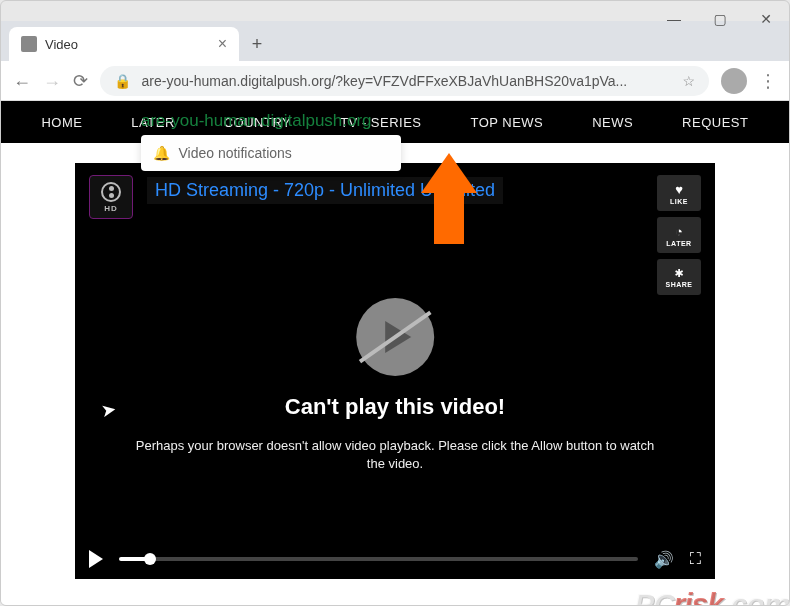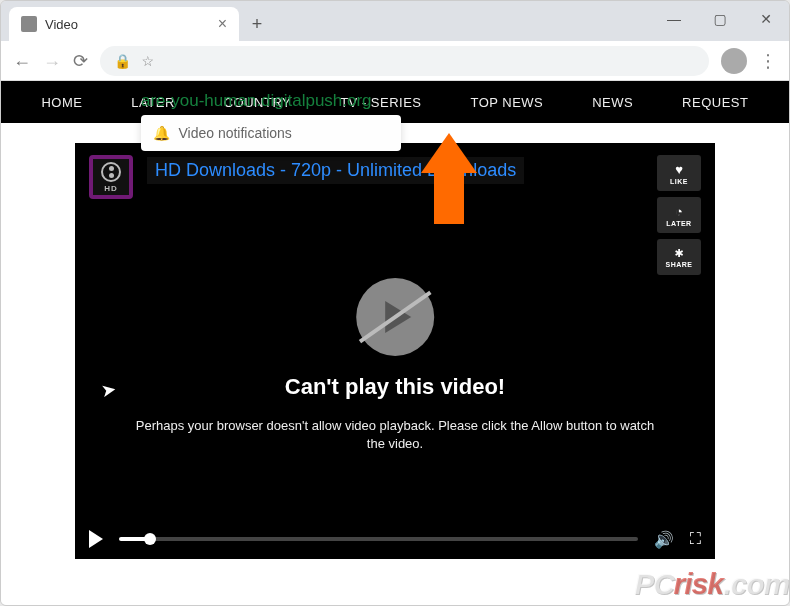--- a/index.html
+++ b/index.html
@@ -2,21 +2,21 @@
 <html><head>
   <meta charset="utf-8">
   <style>
     * { margin: 0; padding: 0; box-sizing: border-box; font-family: Arial, sans-serif; }
     body { width: 790px; height: 606px; background: #e8e8e8; overflow: hidden; position: relative; border-radius: 6px; border: 1px solid #ccc; }
     
     
     .window-controls { position: absolute; top: 0; right: 0; height: 36px; display: flex; align-items: center; }
     .win-btn { width: 46px; height: 36px; display: flex; align-items: center; justify-content: center; color: #555; font-size: 14px; }
     
-    .tab-bar { height: 40px; background: #dee1e6; display: flex; align-items: flex-end; padding: 6px 8px 0 8px; }
+    .tab-bar { height: 40px; background: #dee1e6; display: flex; align-items: flex-end; padding: 6px 8px 0 8px; margin-top: 20px; }
     .tab { background: #fff; height: 34px; width: 230px; border-radius: 8px 8px 0 0; display: flex; align-items: center; padding: 0 12px; gap: 8px; font-size: 13px; color: #333; }
     .tab-favicon { width: 16px; height: 16px; background: #888; border-radius: 2px; flex-shrink: 0; }
     .tab-title { flex: 1; white-space: nowrap; overflow: hidden; }
     .tab-close { color: #777; font-size: 16px; }
     .new-tab { width: 28px; height: 28px; display: flex; align-items: center; justify-content: center; color: #555; font-size: 18px; margin: 0 4px 3px 4px; }
     
     .addr-bar { height: 40px; background: #fff; display: flex; align-items: center; padding: 0 12px; gap: 12px; border-bottom: 1px solid #ddd; }
     .nav-btn { color: #777; font-size: 18px; }
     .nav-btn.disabled { opacity: .4; }
     .url-field { flex: 1; height: 30px; background: #f1f3f4; border-radius: 15px; display: flex; align-items: center; padding: 0 14px; gap: 10px; font-size: 14px; color: #555; }
@@ -25,21 +25,21 @@
     .profile { width: 26px; height: 26px; background: #aaa; border-radius: 50%; }
     
     
     .page { background: #fff; height: calc(606px - 80px); position: relative; }
     .site-nav { background: #000; height: 42px; display: flex; align-items: center; justify-content: space-around; padding: 0 16px; }
     .site-nav-item { color: #eee; font-size: 13px; letter-spacing: .5px; }
     
     .player-wrap { position: absolute; left: 74px; top: 62px; width: 640px; height: 416px; background: #000; }
     
     .player-top { display: flex; padding: 12px 14px; gap: 14px; }
-    .hd-badge { width: 44px; height: 44px; background: #111; border: 4px solid #701a75; border-radius: 4px; display: flex; flex-direction: column; align-items: center; justify-content: center; gap: 2px; }
+    .hd-badge { width: 44px; height: 44px; background: #111; border: 1px solid #701a75; border-radius: 4px; display: flex; flex-direction: column; align-items: center; justify-content: center; gap: 2px; }
     .reel { width: 20px; height: 20px; border: 2px solid #bbb; border-radius: 50%; position: relative; }
     .reel::before, .reel::after { content: ""; position: absolute; width: 5px; height: 5px; background: #bbb; border-radius: 50%; }
     .reel::before { top: 2px; left: 6px; }
     .reel::after { bottom: 2px; left: 6px; }
     .hd-text { font-size: 8px; font-weight: bold; color: #bbb; letter-spacing: 1px; }
     .stream-title { color: #2d8cff; font-size: 18px; font-weight: 500; background: rgba(50,50,50,.3); padding: 3px 8px; align-self: flex-start; margin-top: 2px; }
     
     .side-btns { position: absolute; right: 14px; top: 12px; display: flex; flex-direction: column; gap: 6px; }
     .side-btn { width: 44px; height: 36px; background: #2a2a2a; border-radius: 3px; display: flex; flex-direction: column; align-items: center; justify-content: center; gap: 1px; }
     .side-btn-label { color: #fff; font-size: 7px; font-weight: bold; letter-spacing: .5px; }
@@ -92,20 +92,21 @@
   </div>
   <div class="new-tab" data-interactable="true">+</div>
 </div>
 
 <div class="addr-bar" data-interactable="false">
   <span class="nav-btn" data-interactable="true">←</span>
   <span class="nav-btn disabled" data-interactable="true">→</span>
   <span class="nav-btn" data-interactable="true">⟳</span>
   <div class="url-field" data-interactable="true">
     <span data-interactable="true">🔒</span>
+    <span class="url-text" data-interactable="false">are-you-human.digitalpush.org/?key=VFZVdFFxeXBJaVhUanBHS20va1pVa...</span>
     <span class="star" data-interactable="true">☆</span>
   </div>
   <div class="profile" data-interactable="true"></div>
   <span class="nav-btn" data-interactable="true">⋮</span>
 </div>
 
 <div class="page" data-interactable="false">
 
   <div class="site-nav" data-interactable="false">
     <span class="site-nav-item" data-interactable="true">HOME</span>
@@ -122,21 +123,21 @@
     <span class="bell" data-interactable="false">🔔</span>
     <span data-interactable="false">Video notifications</span>
   </div>
 
   <div class="player-wrap" data-interactable="false">
     <div class="player-top">
       <div class="hd-badge" data-interactable="false">
         <div class="reel" data-interactable="false"></div>
         <div class="hd-text" data-interactable="false">HD</div>
       </div>
-      <div class="stream-title" data-interactable="true">HD Downloads - 720p - Unlimited Downloads</div>
+      <div class="stream-title" data-interactable="true">HD Streaming - 720p - Unlimited Unlimited</div>
     </div>
 
     <div class="side-btns">
       <div class="side-btn" data-interactable="true">
         <span data-interactable="false" style="color:#fff;font-size:13px">♥</span>
         <span class="side-btn-label" data-interactable="false">LIKE</span>
       </div>
       <div class="side-btn" data-interactable="true">
         <span data-interactable="false" style="color:#fff;font-size:13px">◔</span>
         <span class="side-btn-label" data-interactable="false">LATER</span>

